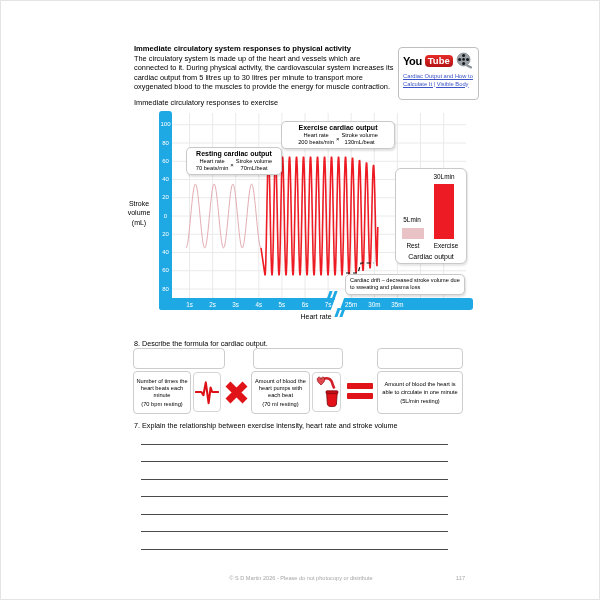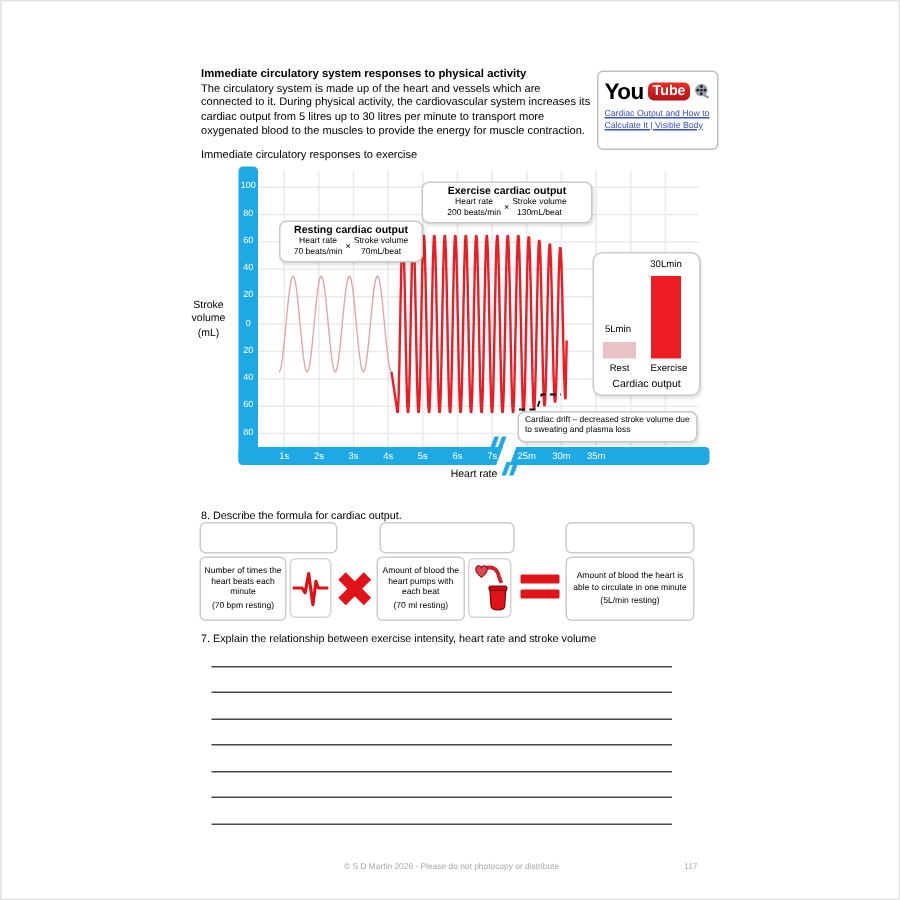--- a/index.html
+++ b/index.html
@@ -8,21 +8,21 @@
   .abs{position:absolute;}
 
   
   .title{left:133px;top:43px;font-size:7.6px;font-weight:bold;color:#000;}
   .body-text{left:133px;top:53px;width:262px;font-size:7.4px;line-height:1.28;color:#000;}
   .chart-caption{left:133px;top:97px;font-size:7.4px;color:#000;}
 
   
   .yt-box{left:397px;top:46px;width:81px;height:53px;border:1px solid #bfbfbf;border-radius:4px;background:#fff;padding:3px 4px;}
   .yt-row{display:flex;align-items:center;gap:3px;}
-  .yt-you{font-size:15px;font-weight:bold;color:#000;letter-spacing:-0.4px;}
+  .yt-you{font-size:11px;font-weight:bold;color:#000;letter-spacing:-0.4px;}
   .yt-tube{font-size:9.5px;font-weight:bold;color:#fff;background:linear-gradient(#e52d27,#b31217);border-radius:4px;padding:0 3px 1px 3px;text-align:right;}
   .yt-link{display:block;margin-top:2px;font-size:5.8px;line-height:1.3;color:#3a52c4;text-decoration:underline;width:70px;}
 
   
   .yaxis-bar{left:158px;top:110px;width:13px;height:199px;background:#1fa9e4;border-radius:3px;}
   .xaxis-bar{left:158px;top:297px;width:314px;height:12px;background:#1fa9e4;border-radius:3px;}
   #plot-svg{left:171px;top:112px;}
   #y-ticks{left:158px;top:112px;width:13px;height:185px;}
   #y-ticks span{position:absolute;left:0;width:13px;text-align:center;font-size:6px;color:#fff;}
   #x-ticks{left:171px;top:299px;width:301px;height:10px;}

